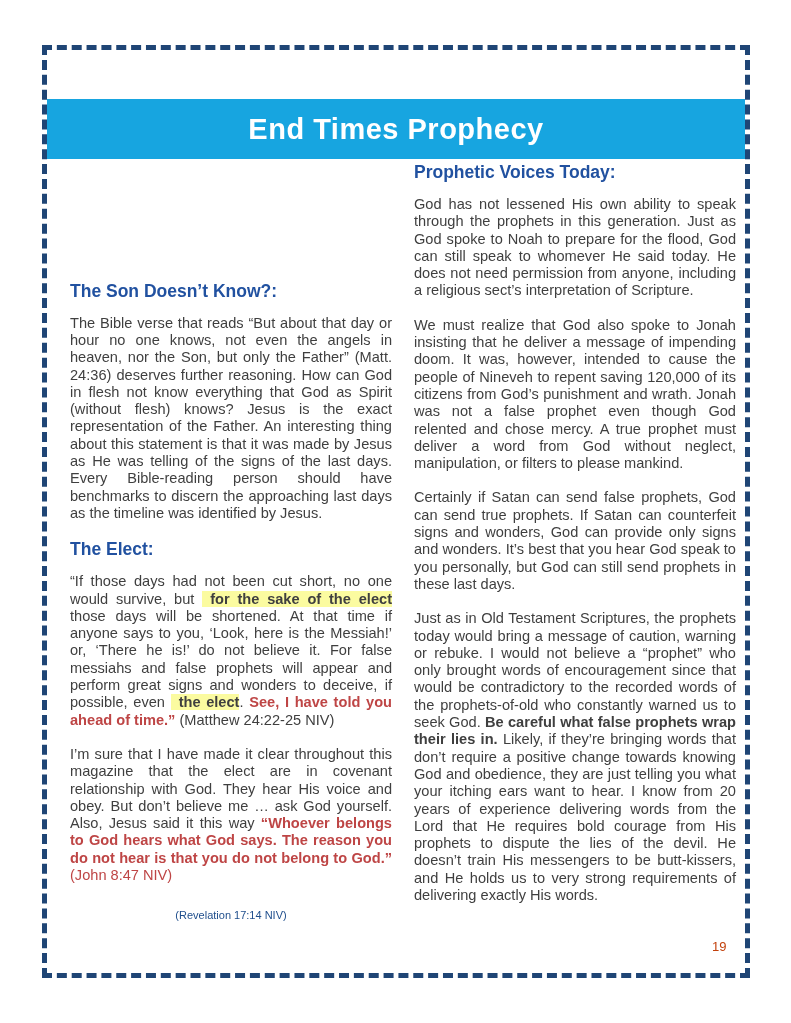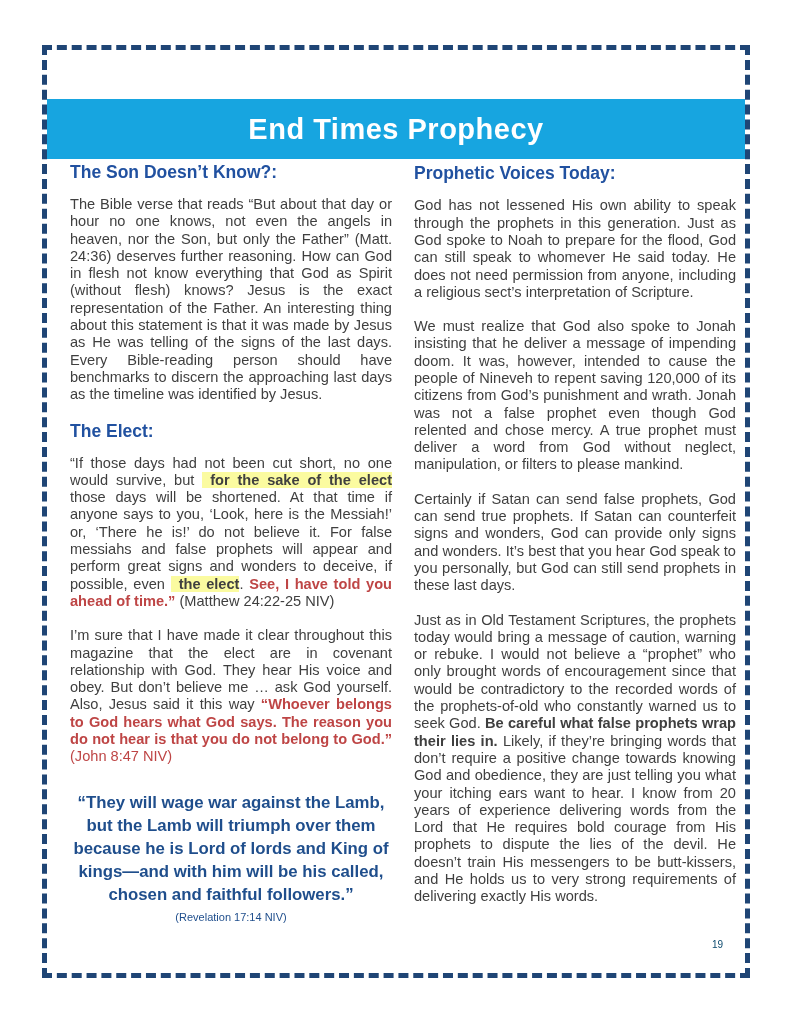--- a/index.html
+++ b/index.html
@@ -78,22 +78,22 @@
   .quote-cite{
     color:var(--quote-blue);
     font-size:11px;
     font-weight:normal;
     text-align:center;
     margin-top:5px;
   }
   .page-number{
     position:absolute;
     left:712px;top:939px;
-    font-size:10px;
-    color:#0c4a6e;
+    font-size:13px;
+    color:#c2410c;
   }
 </style>
 </head>
 <body>
 
 <div class="border-frame"></div>
 
 <div class="banner">
   <div class="banner-title">End Times Prophecy</div>
 </div>
@@ -102,21 +102,20 @@
 
   <div class="col">
     <h2>The Son Doesn’t Know?:</h2>
     <p>The Bible verse that reads “But about that day or hour no one knows, not even the angels in heaven, nor the Son, but only the Father” (Matt. 24:36) deserves further reasoning. How can God in flesh not know everything that God as Spirit (without flesh) knows? Jesus is the exact representation of the Father. An interesting thing about this statement is that it was made by Jesus as He was telling of the signs of the last days. Every Bible-reading person should have benchmarks to discern the approaching last days as the timeline was identified by Jesus.</p>
 
     <h2 class="second">The Elect:</h2>
     <p><span>“If those days had not been cut short, no one would survive, but </span><span class="run-hl">for the sake of the elect</span><span> those days will be shortened. At that time if anyone says to you, ‘Look, here is the Messiah!’ or, ‘There he is!’ do not believe it. For false messiahs and false prophets will appear and perform great signs and wonders to deceive, if possible, even </span><span class="run-hl">the elect</span><span>. </span><span class="run-rb">See, I have told you ahead of time.”</span><span> (Matthew 24:22-25 NIV)</span></p>
     <p><span>I’m sure that I have made it clear throughout this magazine that the elect are in covenant relationship with God. They hear His voice and obey.  But don’t believe me … ask God yourself. Also, Jesus said it this way </span><span class="run-rb">“Whoever belongs to God hears what God says. The reason you do not hear is that you do not belong to God.”</span><span class="run-r"> (John 8:47 NIV)</span></p>
 
     <div class="quote">
-      <div class="quote-text">“They will wage war against the Lamb, but the Lamb will triumph over them because he is Lord of lords and King of kings—and with him will be his called, chosen and faithful followers.”</div>
       <div class="quote-cite">(Revelation 17:14 NIV)</div>
     </div>
   </div>
 
   <div class="col">
     <h2>Prophetic Voices Today:</h2>
     <p>God has not lessened His own ability to speak through the prophets in this generation. Just as God spoke to Noah to prepare for the flood, God can still speak to whomever He said today. He does not need permission from anyone, including a religious sect’s interpretation of Scripture.</p>
     <p>We must realize that God also spoke to Jonah insisting that he deliver a message of impending doom. It was, however, intended to cause the people of Nineveh to repent saving 120,000 of its citizens from God’s punishment and wrath. Jonah was not a false prophet even though God relented and chose mercy. A true prophet must deliver a word from God without neglect, manipulation, or filters to please mankind.</p>
     <p>Certainly if Satan can send false prophets, God can send true prophets. If Satan can counterfeit signs and wonders, God can provide only signs and wonders. It’s best that you hear God speak to you personally, but God can still send prophets in these last days.</p>
     <p><span>Just as in Old Testament Scriptures, the prophets today would bring a message of caution, warning or rebuke. I would not believe a “prophet” who only brought words of encouragement since that would be contradictory to the recorded words of the prophets-of-old who constantly warned us to seek God. </span><span class="run-b">Be careful what false prophets wrap their lies in.</span><span> Likely, if they’re bringing words that don’t require a positive change towards knowing God and obedience, they are just telling you what your itching ears want to hear. I know from 20 years of experience delivering words from the Lord that He requires bold courage from His prophets to dispute the lies of the devil. He doesn’t train His messengers to be butt-kissers, and He holds us to very strong requirements of delivering exactly His words.</span></p>

